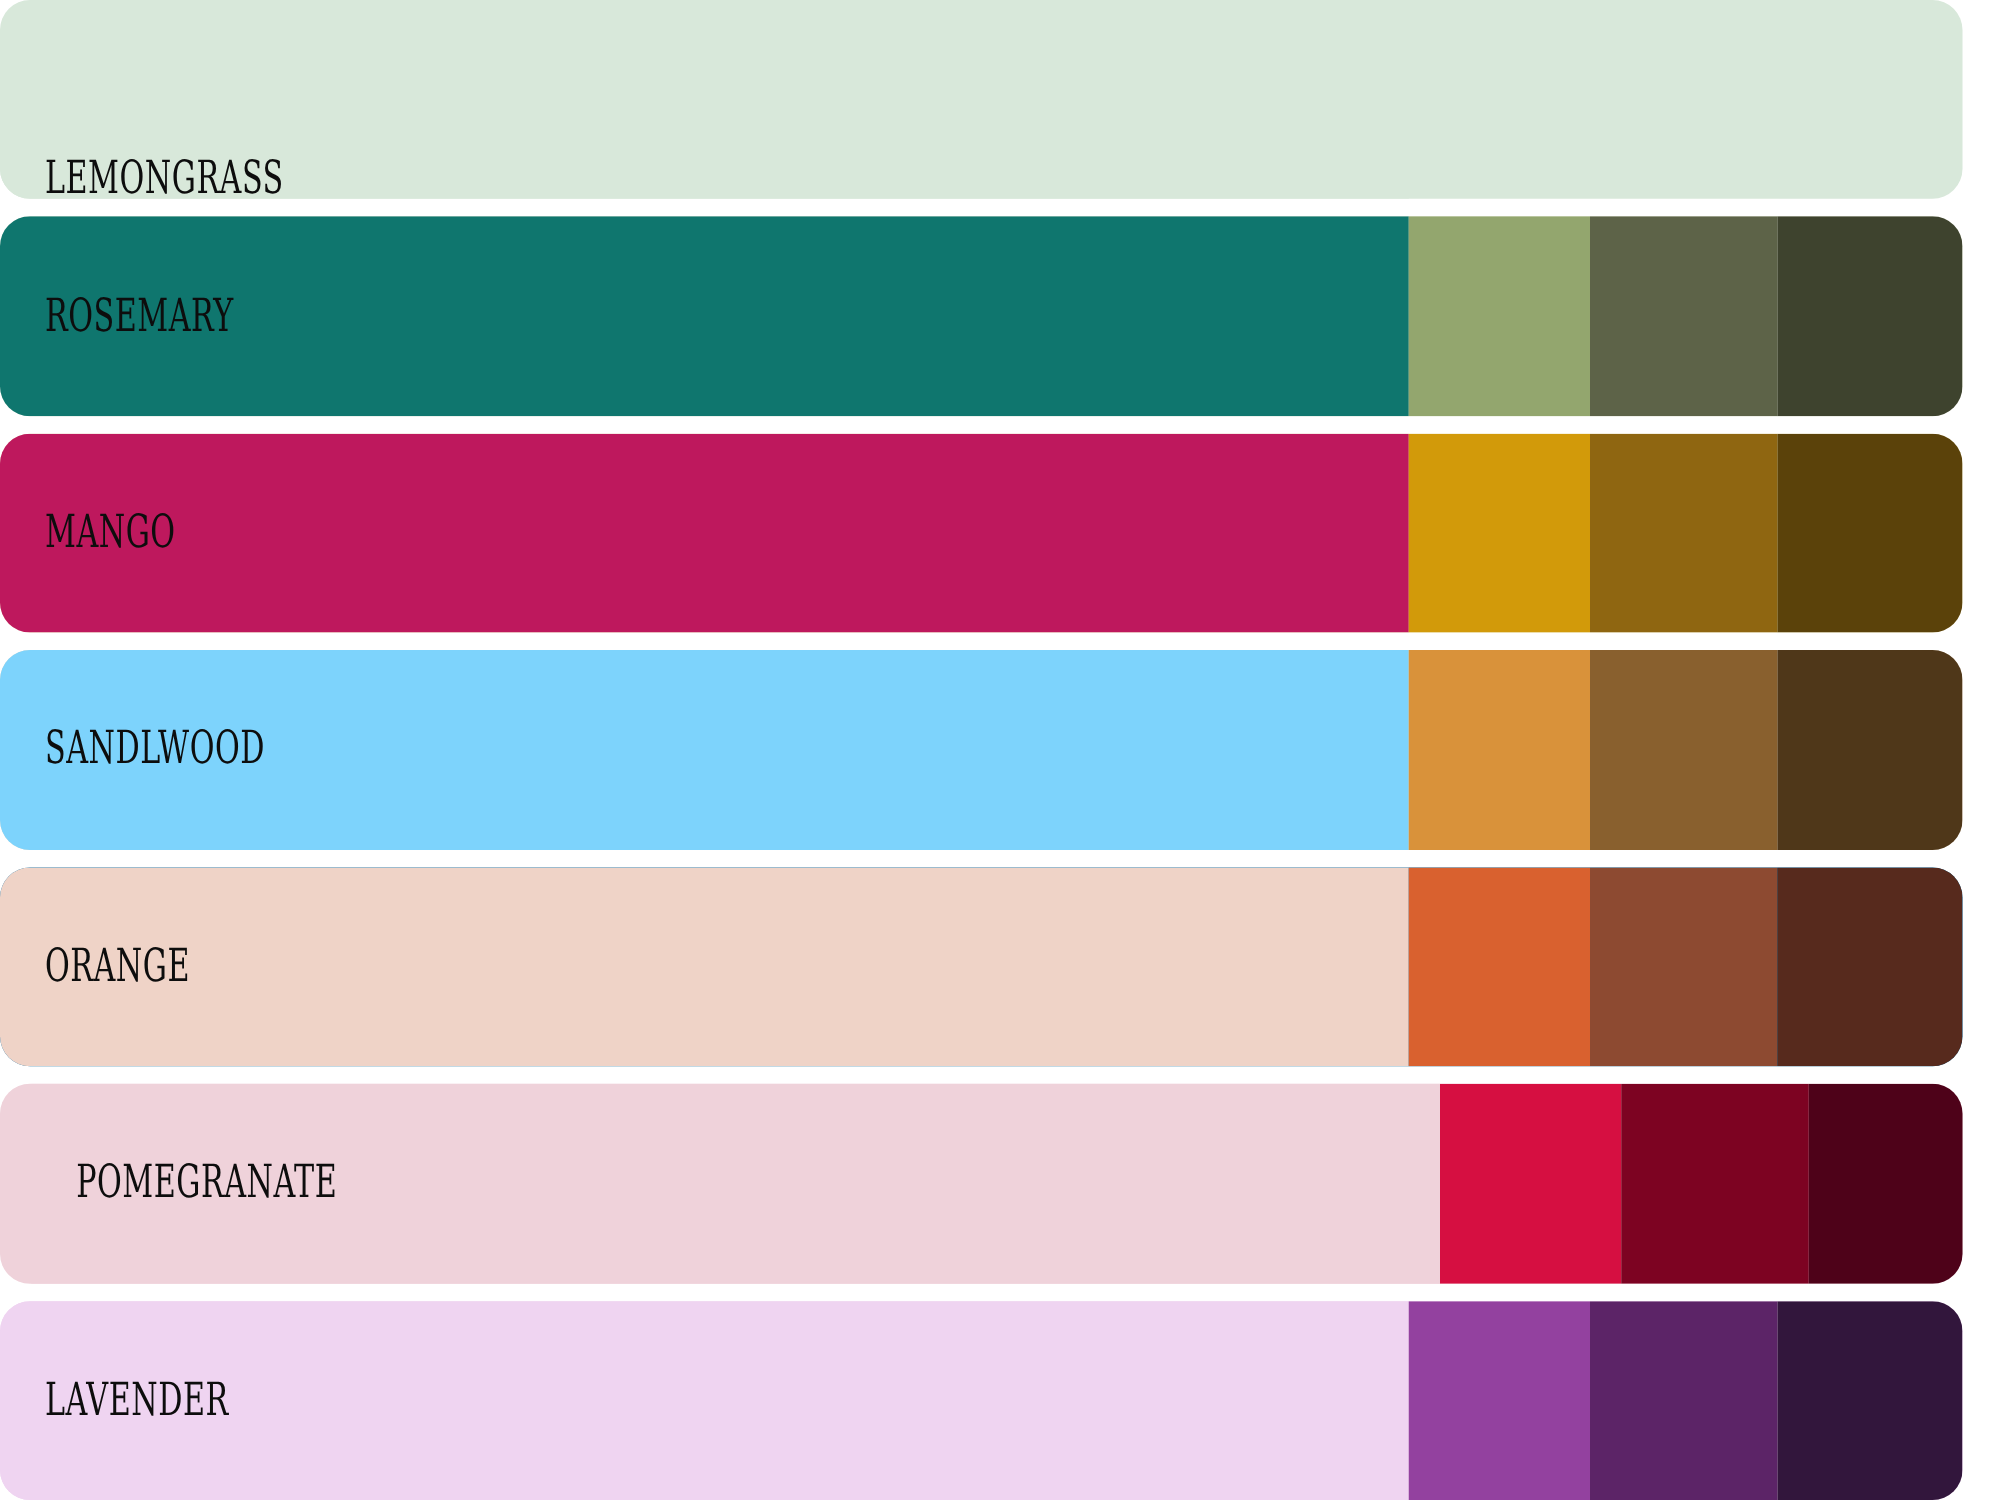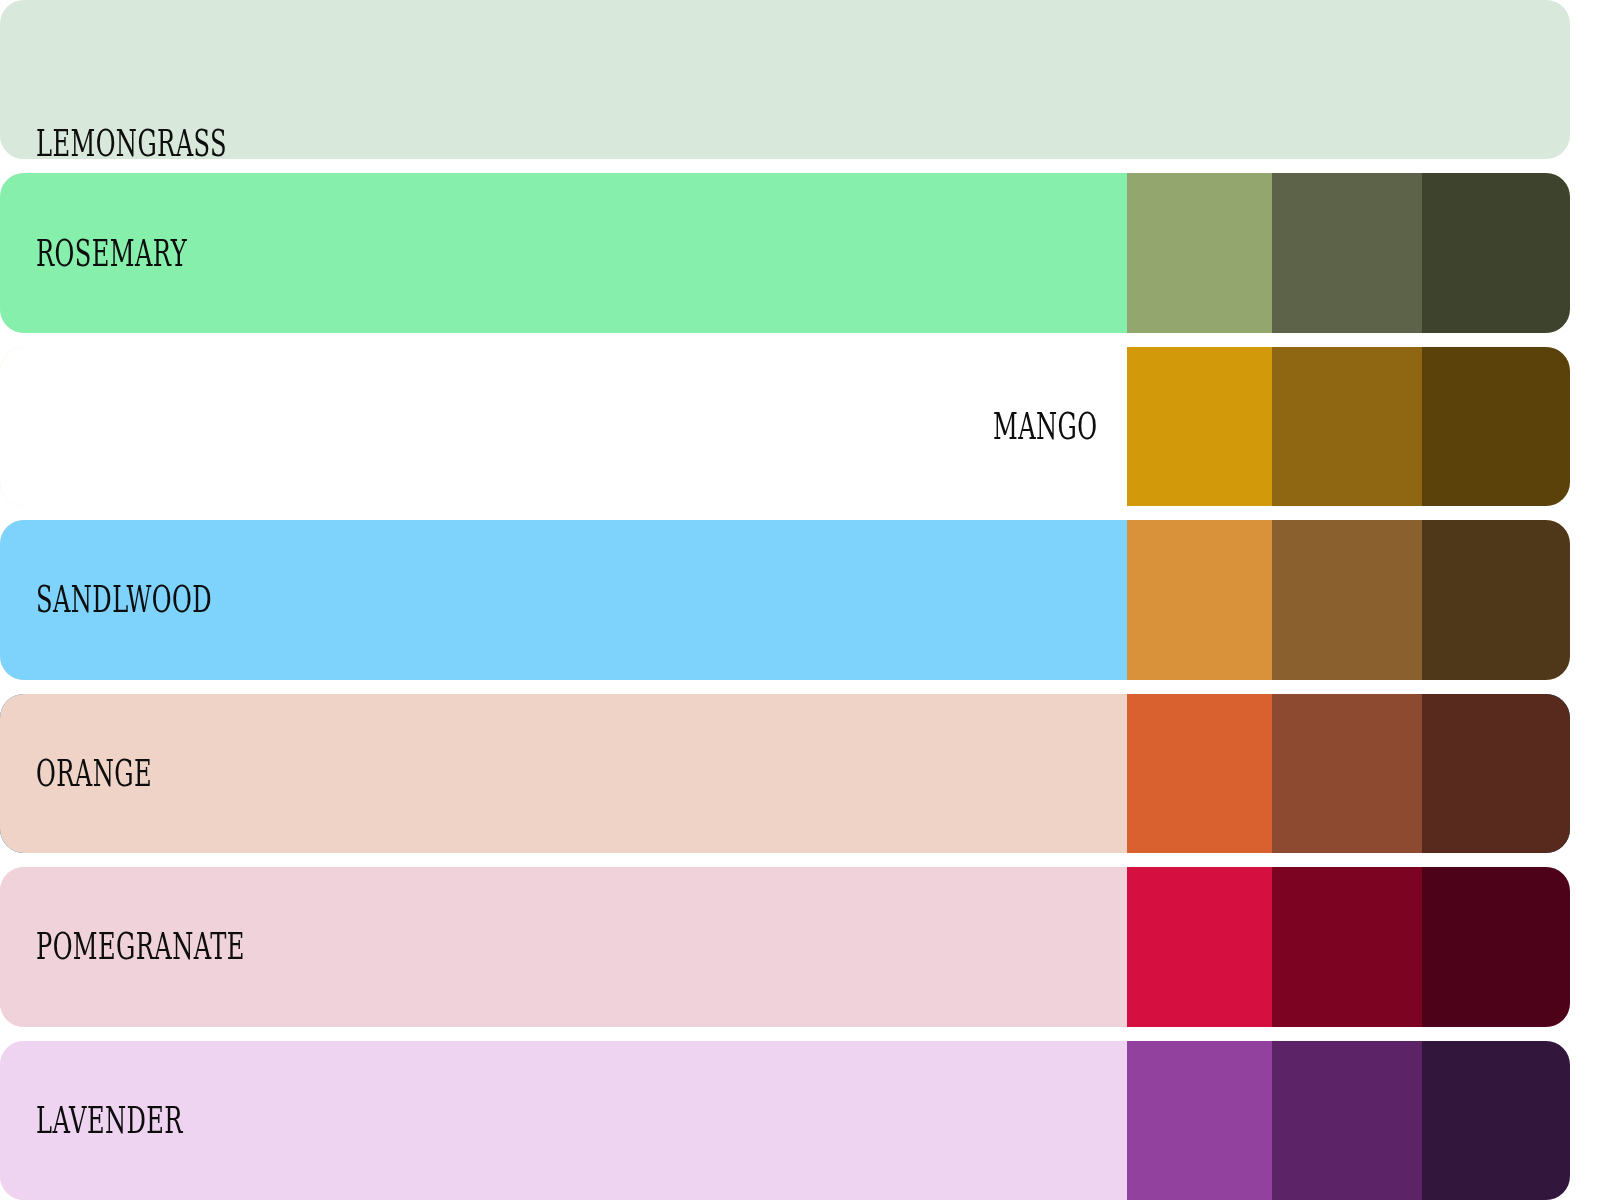--- a/index.html
+++ b/index.html
@@ -71,29 +71,29 @@
 <div id="palette">
     <div class="palette-row" style="background: rgb(216, 232, 218); align-items: flex-end;">
       <div class="row-base" style="background: rgb(216, 232, 218);">
         <span class="row-label">LEMONGRASS</span>
       </div>
       <div class="swatch swatch-1" style="background: rgb(103, 161, 119);"></div>
       <div class="swatch swatch-2" style="background: rgb(69, 100, 80);"></div>
       <div class="swatch swatch-3" style="background: rgb(44, 63, 52);"></div>
     </div>
     <div class="palette-row" style="background: rgb(231, 234, 216);">
-      <div class="row-base" style="background: #86efac;">
+      <div class="row-base" style="background: #0f766e;">
         <span class="row-label">ROSEMARY</span>
       </div>
       <div class="swatch swatch-1" style="background: rgb(147, 166, 110);"></div>
       <div class="swatch swatch-2" style="background: rgb(93, 99, 72);"></div>
       <div class="swatch swatch-3" style="background: rgb(62, 67, 46);"></div>
     </div>
     <div class="palette-row" style="background: rgb(238, 231, 192);">
-      <div class="row-base" style="background: #ffffff; justify-content: flex-end;">
+      <div class="row-base" style="background: #be185d;">
         <span class="row-label">MANGO</span>
       </div>
       <div class="swatch swatch-1" style="background: rgb(210, 154, 10);"></div>
       <div class="swatch swatch-2" style="background: rgb(143, 102, 17);"></div>
       <div class="swatch swatch-3" style="background: rgb(91, 66, 10);"></div>
     </div>
     <div class="palette-row" style="background: rgb(237, 221, 201);">
       <div class="row-base" style="background: #7dd3fc;">
         <span class="row-label">SANDLWOOD</span>
       </div>
@@ -103,21 +103,21 @@
     </div>
     <div class="palette-row" style="background: #0369a1;">
       <div class="row-base" style="background: rgb(239, 211, 199);">
         <span class="row-label">ORANGE</span>
       </div>
       <div class="swatch swatch-1" style="background: rgb(217, 97, 47);"></div>
       <div class="swatch swatch-2" style="background: rgb(141, 74, 49);"></div>
       <div class="swatch swatch-3" style="background: rgb(87, 42, 29);"></div>
     </div>
     <div class="palette-row" style="background: rgb(239, 210, 218);">
-      <div class="row-base" style="background: rgb(239, 210, 218);">
+      <div class="row-base" style="background: rgb(239, 210, 218); margin-left: 25px;">
         <span class="row-label">POMEGRANATE</span>
       </div>
       <div class="swatch swatch-1" style="background: rgb(214, 15, 65);"></div>
       <div class="swatch swatch-2" style="background: rgb(125, 3, 34);"></div>
       <div class="swatch swatch-3" style="background: rgb(78, 2, 25);"></div>
     </div>
     <div class="palette-row" style="background: rgb(239, 212, 241);">
       <div class="row-base" style="background: rgb(239, 212, 241);">
         <span class="row-label">LAVENDER</span>
       </div>

